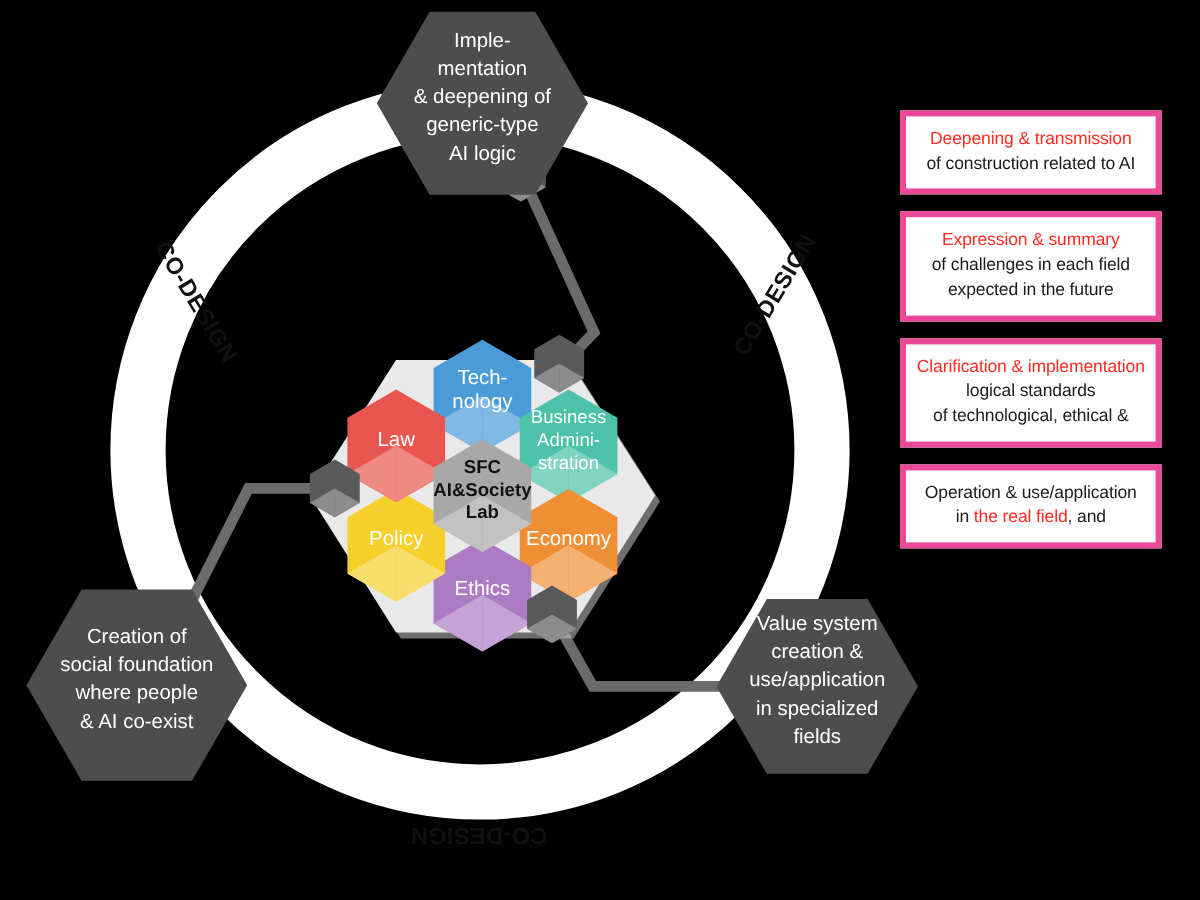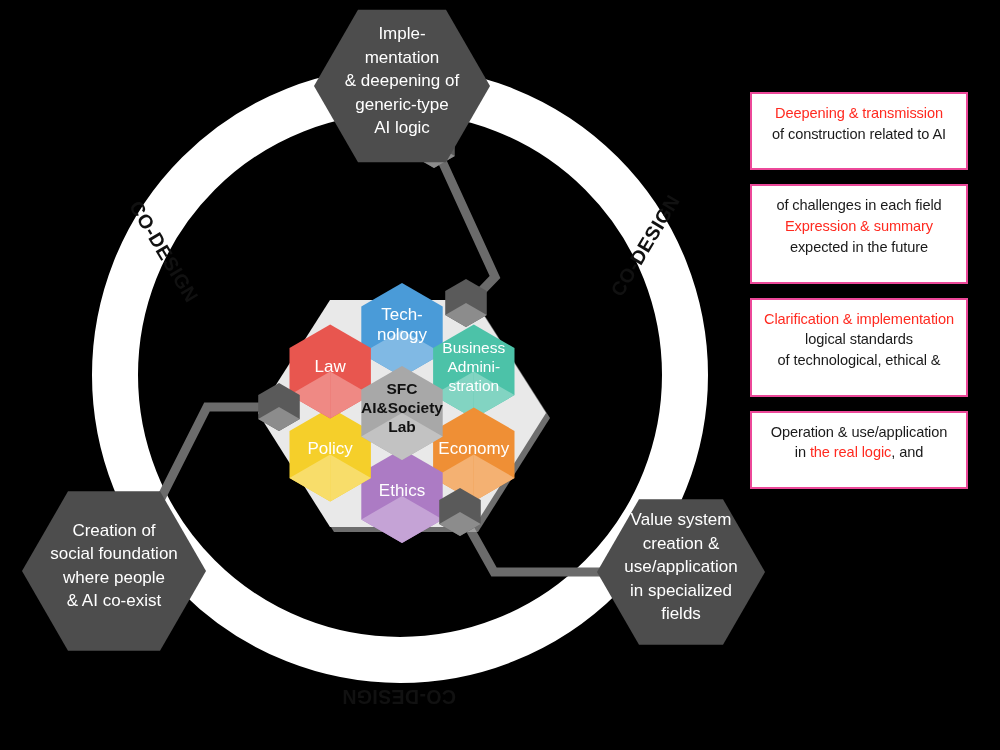--- a/index.html
+++ b/index.html
@@ -17,23 +17,23 @@
   
   .legend{
     position:absolute;
     left:750px;top:92px;
     width:218px;
     display:flex;flex-direction:column;
     gap:14px;
   }
   .legend-box{
     background:#ffffff;
-    border:2px solid #ec4899;
+    border:5px solid #ec4899;
     box-sizing:border-box;
-    padding:9px 8px 24px 8px;
+    padding:9px 8px 10px 8px;
     text-align:center;
     color:#1a1a1a;
     font-size:14.6px;
     line-height:1.42;
     letter-spacing:-0.1px;
   }
   .legend-box .hl{color:#ff2a20;}
   .legend-line{display:block;white-space:nowrap;}
 </style>
 </head>
@@ -179,28 +179,28 @@
       </g>
 
   </svg>
 
   <div class="legend" id="legend">
       <div class="legend-box">
         <span class="legend-line"><span class="hl">Deepening &amp; transmission</span></span>
         <span class="legend-line"><span>of construction related to AI</span></span>
       </div>
       <div class="legend-box">
+        <span class="legend-line"><span class="hl">Expression &amp; summary</span></span>
         <span class="legend-line"><span>of challenges in each field</span></span>
-        <span class="legend-line"><span class="hl">Expression &amp; summary</span></span>
         <span class="legend-line"><span>expected in the future</span></span>
       </div>
       <div class="legend-box">
         <span class="legend-line"><span class="hl">Clarification &amp; implementation</span></span>
         <span class="legend-line"><span>logical standards</span></span>
         <span class="legend-line"><span>of technological, ethical &amp;</span></span>
       </div>
       <div class="legend-box">
         <span class="legend-line"><span>Operation &amp; use/application</span></span>
-        <span class="legend-line"><span>in </span><span class="hl">the real logic</span><span>, and</span></span>
+        <span class="legend-line"><span>in </span><span class="hl">the real field</span><span>, and</span></span>
       </div>
     </div>
 
 </div>
 
 </body></html>

